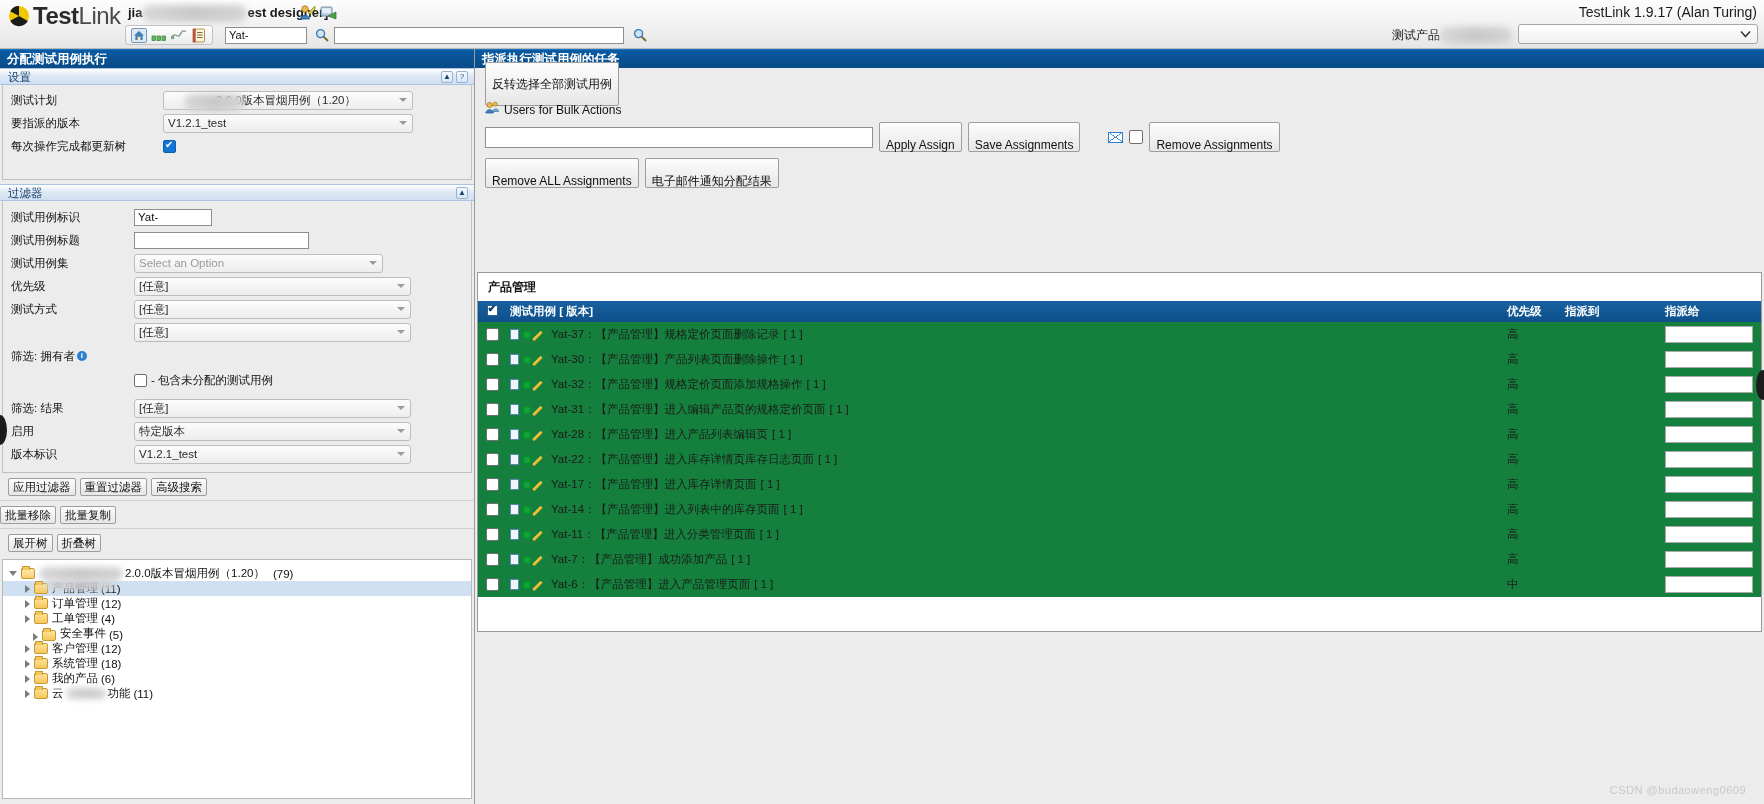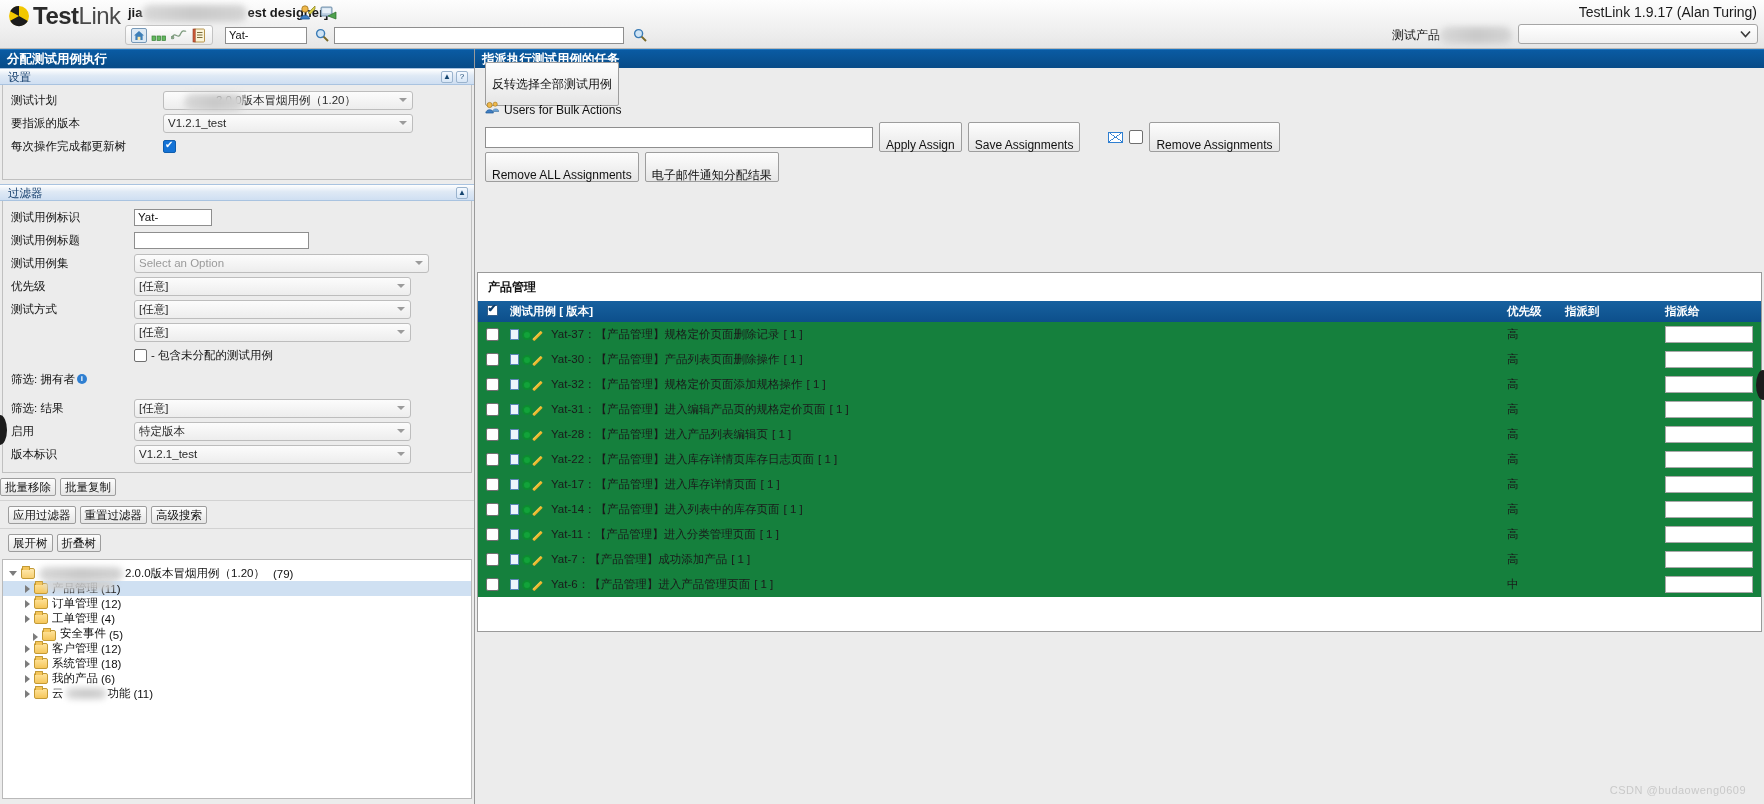--- a/index.html
+++ b/index.html
@@ -403,21 +403,21 @@
       <div class="frm-row">
         <span class="frm-label" style="width:123px;">测试用例标识</span>
         <input class="txt" style="width: 78px;" value="Yat-">
       </div>
       <div class="frm-row">
         <span class="frm-label" style="width:123px;">测试用例标题</span>
         <input class="txt" style="width: 175px;" value="">
       </div>
       <div class="frm-row">
         <span class="frm-label" style="width:123px;">测试用例集</span>
-        <div class="sel placeholder" style="width:295px;">
+        <div class="sel placeholder" style="width:249px;">
           <span>Select an Option</span>
           <span class="caret"></span>
         </div>
       </div>
       <div class="frm-row">
         <span class="frm-label" style="width:123px;">优先级</span>
         <div class="sel" style="width:277px;">
           <span>[任意]</span>
           <span class="caret"></span>
         </div>
@@ -428,34 +428,34 @@
           <span>[任意]</span>
           <span class="caret"></span>
         </div>
       </div>
       <div class="frm-row">
         <span class="frm-label" style="width:123px;"></span>
         <div class="sel" style="width:277px;">
           <span>[任意]</span>
           <span class="caret"></span>
         </div>
+      </div>
+      <div class="frm-row" style="height:22px;">
+        <span class="frm-label" style="width:123px;display:flex;align-items:center;gap:2px;">
+          <span>筛选: 拥有者</span>
+          <span style="display:inline-block;width:10px;height:10px;border-radius:50%;background:#2f7fd1;color:#fff;font-size:8px;line-height:10px;text-align:center;font-weight:bold;">i</span>
+        </span>
       </div>
       <div class="frm-row">
         <span class="frm-label" style="width:123px;"></span>
         <span style="display:flex;align-items:center;gap:4px;">
           <span class="cbx"></span>
           <span class="frm-label">- 包含未分配的测试用例</span>
         </span>
       </div>
-      <div class="frm-row" style="height:22px;">
-        <span class="frm-label" style="width:123px;display:flex;align-items:center;gap:2px;">
-          <span>筛选: 拥有者</span>
-          <span style="display:inline-block;width:10px;height:10px;border-radius:50%;background:#2f7fd1;color:#fff;font-size:8px;line-height:10px;text-align:center;font-weight:bold;">i</span>
-        </span>
-      </div>
       <div class="frm-row" style="margin-top:8px;">
         <span class="frm-label" style="width:123px;">筛选: 结果</span>
         <div class="sel" style="width:277px;">
           <span>[任意]</span>
           <span class="caret"></span>
         </div>
       </div>
       <div class="frm-row">
         <span class="frm-label" style="width:123px;">启用</span>
         <div class="sel" style="width:277px;">
@@ -465,29 +465,29 @@
       </div>
       <div class="frm-row" style="margin-bottom:0;">
         <span class="frm-label" style="width:123px;">版本标识</span>
         <div class="sel" style="width:277px;">
           <span>V1.2.1_test</span>
           <span class="caret"></span>
         </div>
       </div>
     </div>
 
-    <div class="btnrow" style="padding-left:0px;">
-      <span class="btn">批量移除</span>
-      <span class="btn">批量复制</span>
-    </div>
-
     <div class="btnrow" style="padding-left:8px;">
       <span class="btn">应用过滤器</span>
       <span class="btn">重置过滤器</span>
       <span class="btn">高级搜索</span>
+    </div>
+
+    <div class="btnrow" style="padding-left:0px;">
+      <span class="btn">批量移除</span>
+      <span class="btn">批量复制</span>
     </div>
 
     <div class="btnrow" style="padding-left:8px;border-bottom:none;">
       <span class="btn">展开树</span>
       <span class="btn">折叠树</span>
     </div>
 
     <div class="tree-box">
       <div style="height:6px;"></div>
       <div class="tree-row" style="position:relative;">
@@ -573,21 +573,21 @@
       <div class="act-row">
         <input class="users-input" value="" style="">
         <span class="btn2">Apply Assign</span>
         <span class="btn2">Save Assignments</span>
         <span style="width:16px;"></span>
         <span class="mail-ico"></span>
         <span class="cbx2"></span>
         <span class="btn2">Remove Assignments</span>
       </div>
 
-      <div class="act-row" style="margin-top:0;align-items:center;">
+      <div class="act-row" style="margin-top:6px;align-items:center;">
         <span class="btn2">Remove ALL Assignments</span>
         <span class="btn2">电子邮件通知分配结果</span>
       </div>
     </div>
 
     <div class="results">
       <div class="res-group">产品管理</div>
       <table class="tc">
         <thead>
           <tr>

